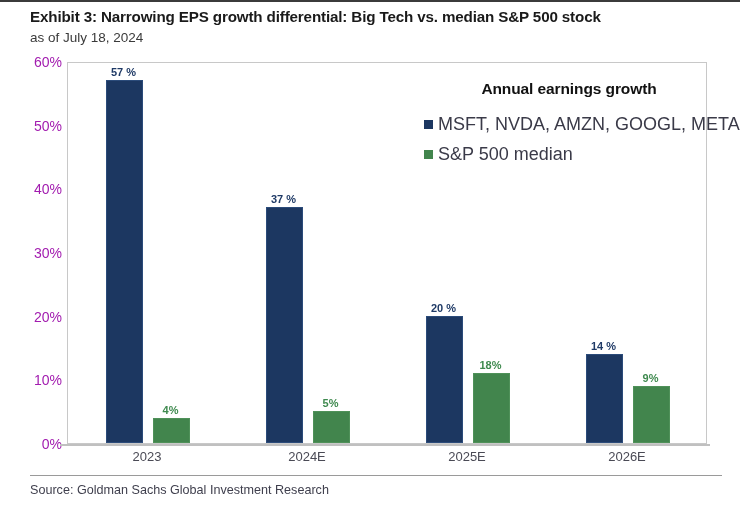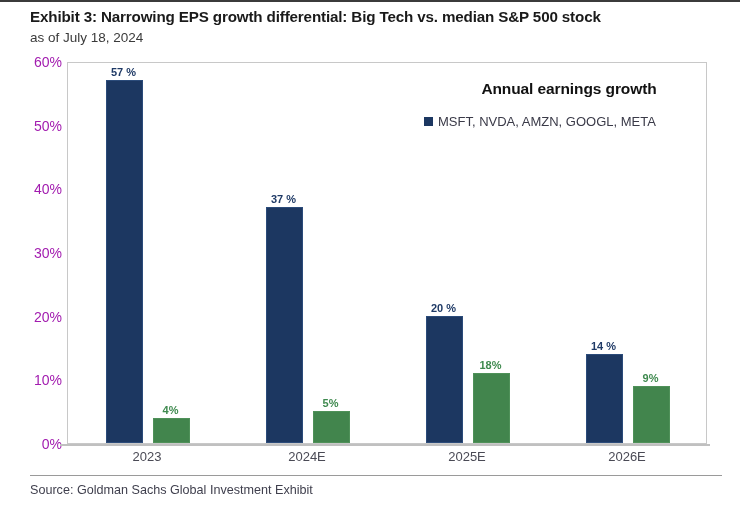--- a/index.html
+++ b/index.html
@@ -152,21 +152,21 @@
   }
   .swatch {
     width: 9px;
     height: 9px;
     flex: 0 0 auto;
     margin-right: 5px;
   }
   .swatch.navy { background: #1c3761; }
   .swatch.green { background: #42854d; }
   .legend-label {
-    font-size: 13px;
+    font-size: 18px;
     color: #3a3a48;
     white-space: nowrap;
   }
 
   
   .footer-rule {
     position: absolute;
     left: 30px;
     top: 475px;
     width: 692px;
@@ -216,24 +216,28 @@
   </div>
 
   <div class="baseline"></div>
 
   <div id="legend">
     <div id="legend-title">Annual earnings growth</div>
     <div class="legend-row">
       <span class="swatch navy"></span>
       <span class="legend-label">MSFT, NVDA, AMZN, GOOGL, META</span>
     </div>
+    <div class="legend-row">
+      <span class="swatch green"></span>
+      <span class="legend-label">S&amp;P 500 median</span>
+    </div>
   </div>
 
   <div class="footer-rule"></div>
-  <div class="source">Source: Goldman Sachs Global Investment Exhibit</div>
+  <div class="source">Source: Goldman Sachs Global Investment Research</div>
 
 <div class="bar-label navy" style="left: 93px; width: 61px; top: 78.1px;">57 %</div>
     <div class="bar-label green" style="left: 140px; width: 61px; top: 415.533px;">4%</div>
     <div class="xtick" style="left: 67px; width: 160px;">2023</div>
     <div class="bar-label navy" style="left: 253px; width: 61px; top: 205.433px;">37 %</div>
     <div class="bar-label green" style="left: 300px; width: 61px; top: 409.167px;">5%</div>
     <div class="xtick" style="left: 227px; width: 160px;">2024E</div>
     <div class="bar-label navy" style="left: 413px; width: 61px; top: 313.667px;">20 %</div>
     <div class="bar-label green" style="left: 460px; width: 61px; top: 370.967px;">18%</div>
     <div class="xtick" style="left: 387px; width: 160px;">2025E</div>

